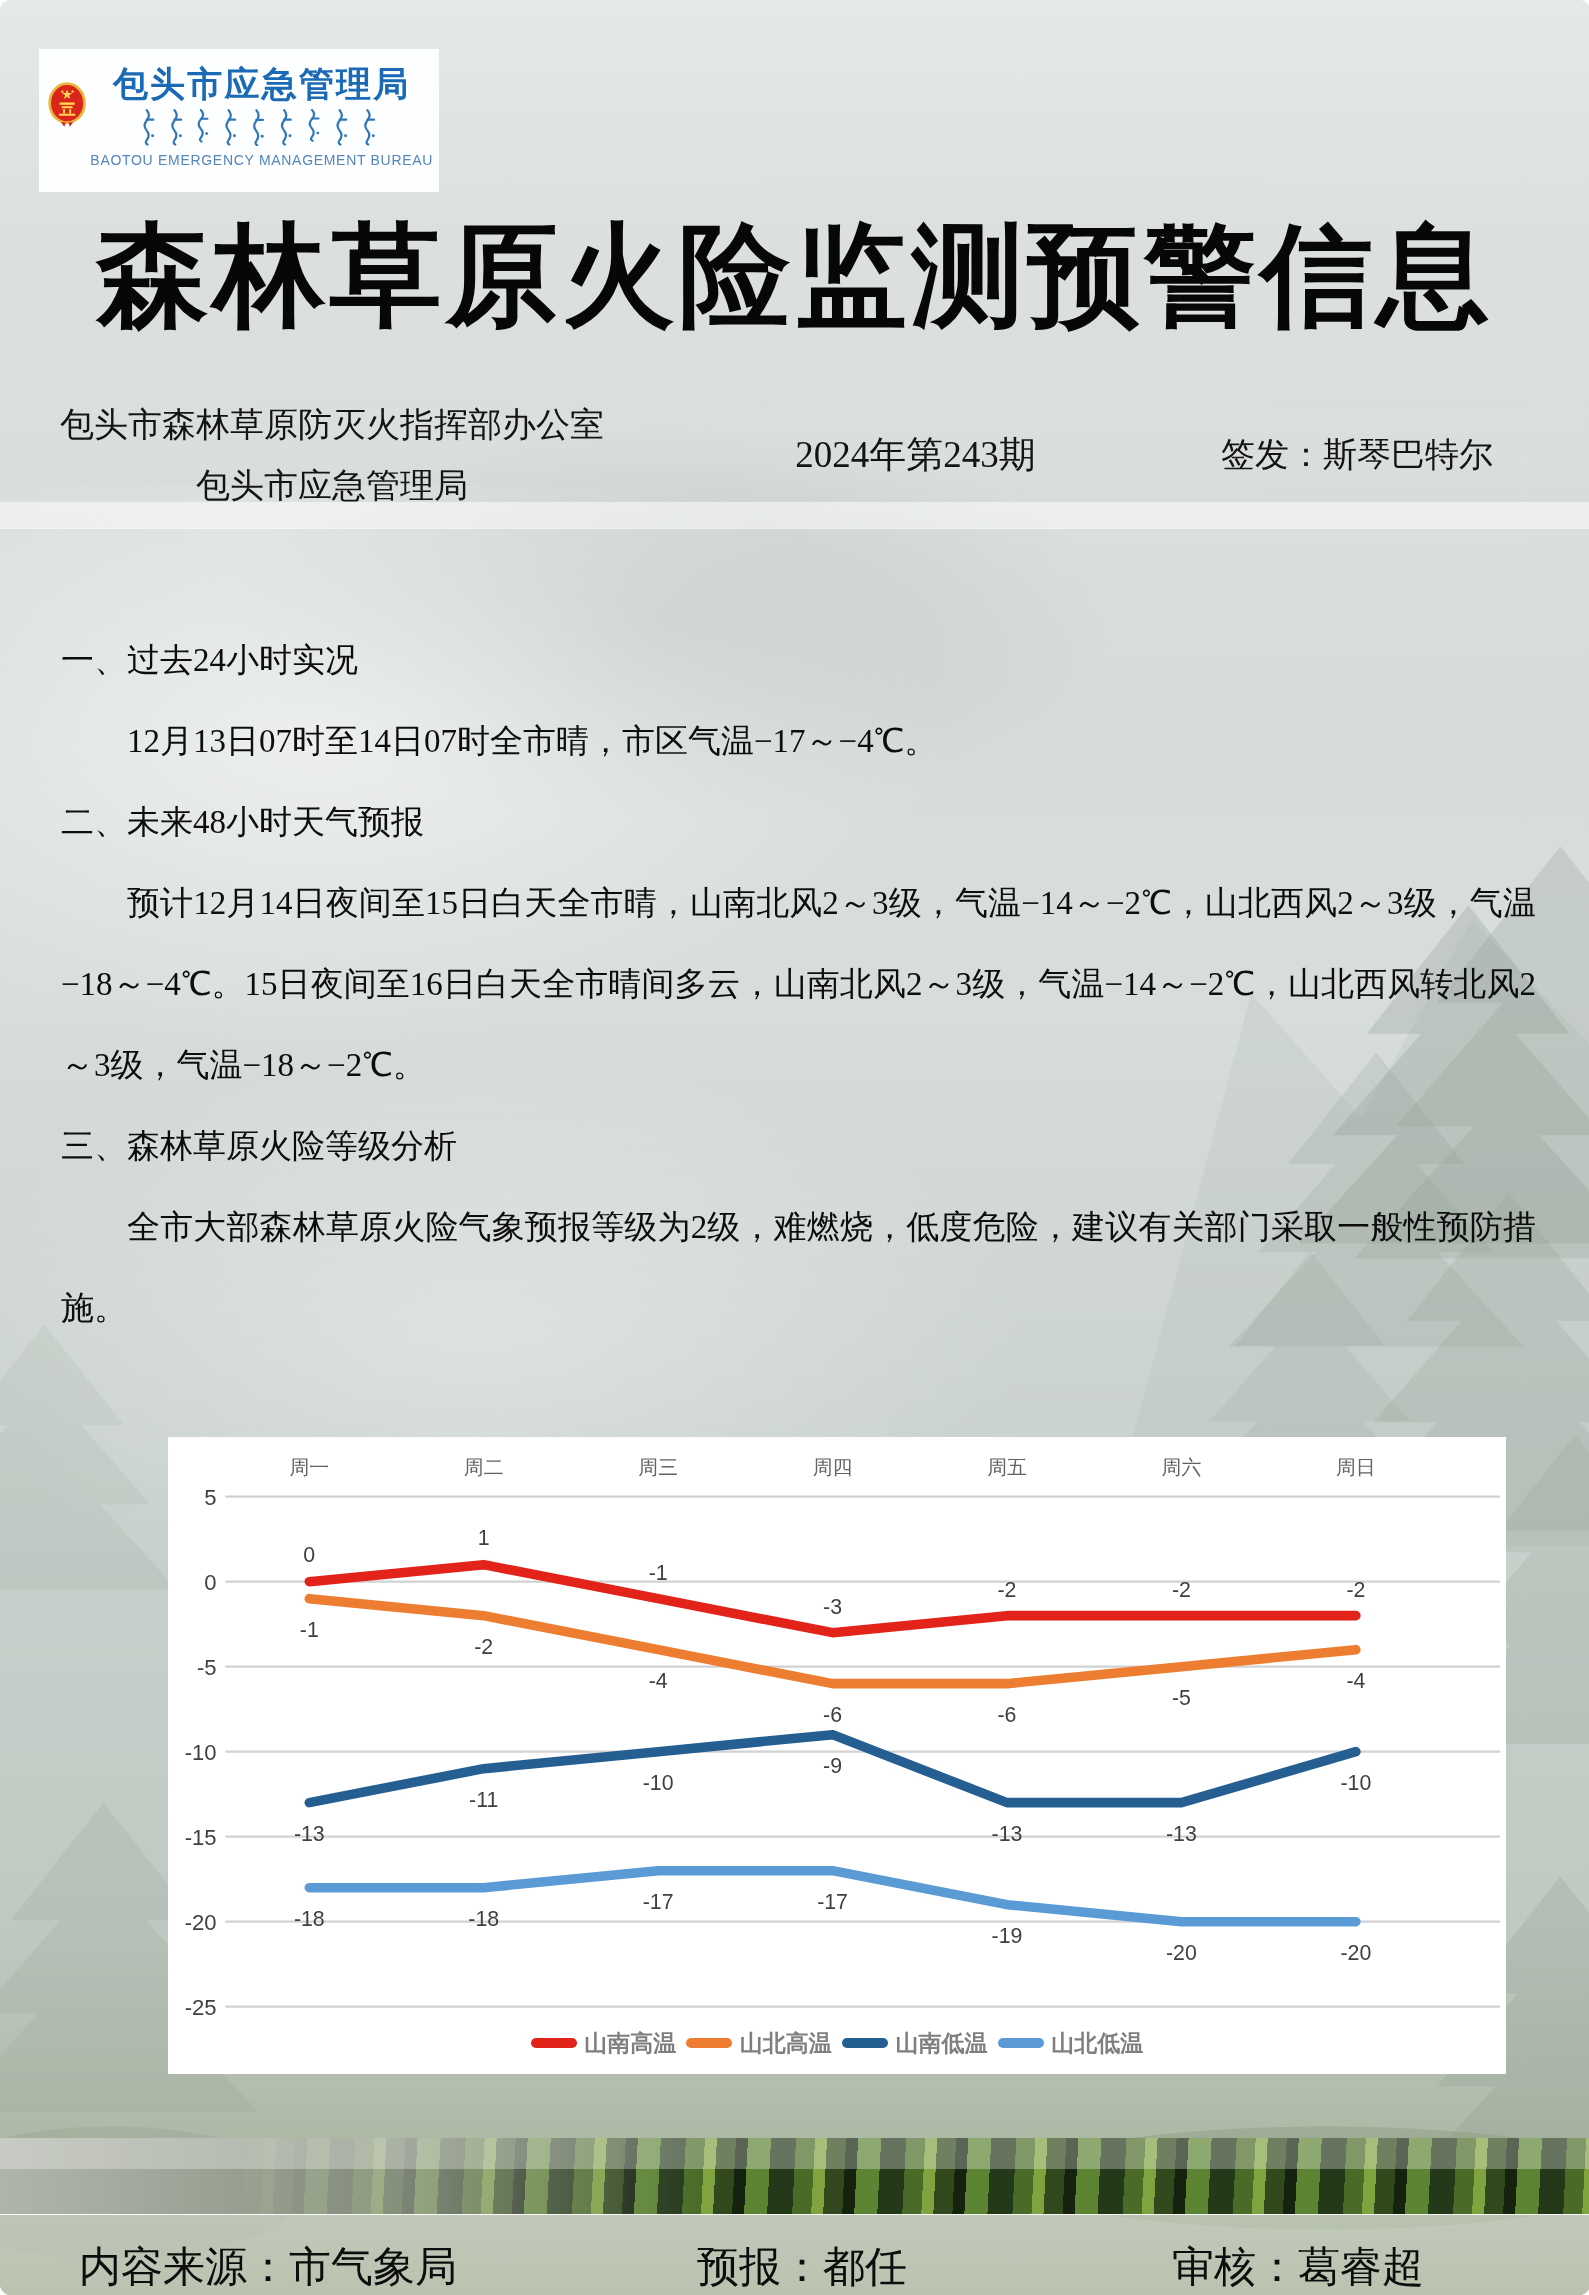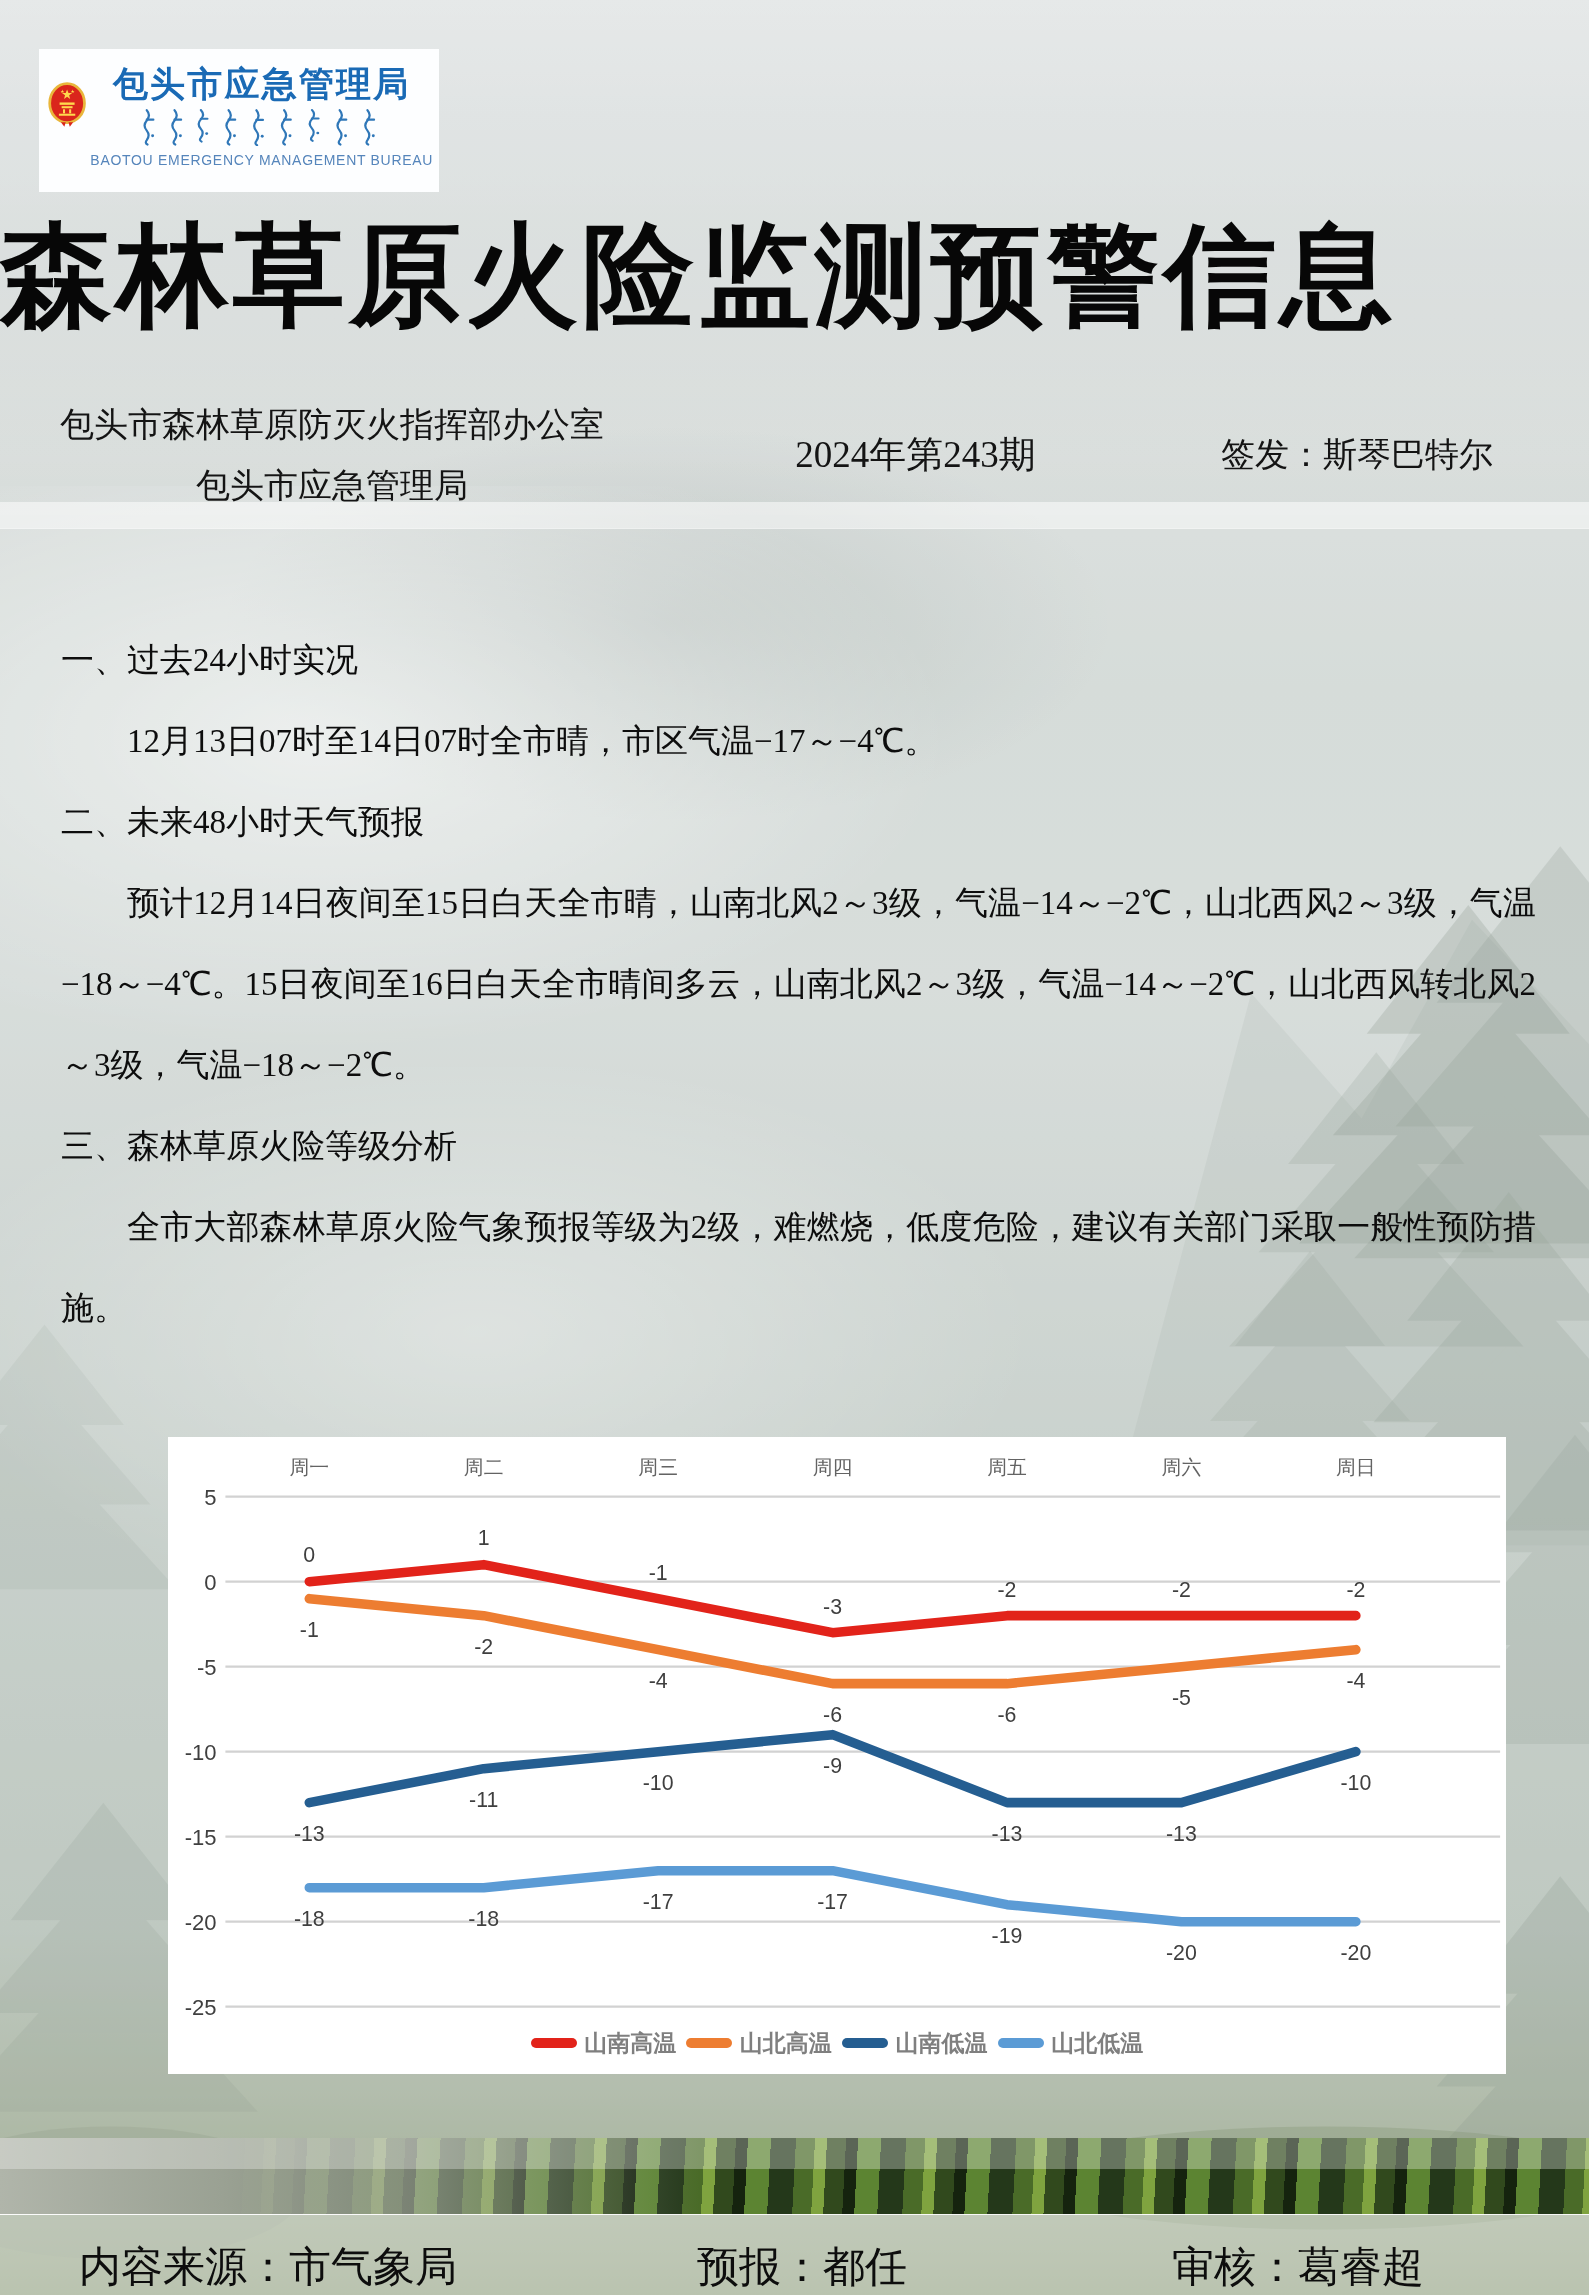--- a/index.html
+++ b/index.html
@@ -1,21 +1,21 @@
 <!DOCTYPE html>
 <html lang="zh" style="font-size:11.8px"><head>
 <meta charset="utf-8">
 <style>
   html,body{margin:0;padding:0;}
   .page{position:relative;width:1590px;height:2295px;overflow:hidden;
     font-family:"Liberation Serif",serif;
     background:linear-gradient(180deg,
       #d3d8d8 0%, #cdd3d3 5%, #c9d0ce 11%, #cdd3d1 20%, #c4cdc9 30%,
       #c7cfcc 43%, #bbc5c0 56%, #b1bdb6 66%, #aab7ae 76%, #a4b2a7 84%,
-      #93a28b 91%, #7f9170 96%, #6f8359 100%);}
+      #93a28b 91%, #7f9170 96%, #6f8359 100%);border-radius:11px;}
   .layer{position:absolute;left:0;right:0;}
   .bg-svg{position:absolute;left:0;top:0;}
   .fog-a{top:0;height:515px;background:linear-gradient(180deg,rgba(255,255,255,.30),rgba(255,255,255,.05));}
   .fog-smudge{top:412px;height:471px;background:radial-gradient(40% 60% at 42% 45%,rgba(88,104,99,.22),rgba(0,0,0,0) 70%);}
   .fog-b{top:486px;height:721px;background:radial-gradient(55% 60% at 20% 35%,rgba(255,255,255,.55),rgba(255,255,255,0) 72%);}
   .fog-d{top:1067px;height:662px;background:radial-gradient(50% 60% at 30% 40%,rgba(255,255,255,.32),rgba(255,255,255,0) 70%);}
   .grass-band{top:2138px;height:77px;
     background:
       linear-gradient(90deg,#b0b5aa 0%,#9aa193 14%,rgba(176,181,170,.65) 26%,rgba(0,0,0,0) 44%),
       repeating-linear-gradient(93deg,#24381a 0 25px,#4a6b28 25px 44px,#7fa33f 44px 56px,#31491d 56px 75px,#15230e 75px 87px,#5c8432 87px 110px);}
@@ -25,21 +25,21 @@
   .veil-footer{top:2214px;height:82px;background:rgba(255,255,255,.52);border-top:1.5px solid rgba(255,255,255,.9);box-sizing:border-box;}
 
   .logo-box{position:absolute;left:39px;top:49px;width:400px;height:143px;background:#fdfeff;
     display:flex;align-items:flex-start;padding:7.4px 5.9px 4.4px 8.8px;box-sizing:border-box;}
   .logo-texts{flex:1;display:flex;flex-direction:column;align-items:center;margin-left:4.4px;}
   .logo-cn{font-family:"Liberation Sans",sans-serif;font-weight:bold;font-size:35px;color:#1a6ab5;
     letter-spacing:2.2px;white-space:nowrap;margin-top:4.4px;}
   .logo-en{font-family:"Liberation Sans",sans-serif;font-size:14px;color:#5585bb;letter-spacing:0.7px;
     white-space:nowrap;margin-top:5.9px;}
 
-  .doc-title{position:absolute;left:0;right:0;top:215px;font-size:112px;line-height:1.1;
+  .doc-title{position:absolute;left:0;right:0;top:215px;text-align:center;font-size:112px;line-height:1.1;
     font-weight:900;color:#070707;letter-spacing:4.4px;white-space:nowrap;}
 
   .issue-row{position:absolute;left:54px;right:60px;top:394px;display:flex;align-items:center;color:#141414;}
   .issuer-cell{flex:0 0 556px;text-align:center;font-size:34px;line-height:61px;}
   .issueno-cell{flex:1;text-align:center;font-size:37px;}
   .signer-cell{flex:0 0 309px;text-align:left;font-size:34px;white-space:nowrap;}
 
   .body-text{position:absolute;left:61px;right:54px;top:620px;font-size:33px;line-height:81px;color:#0d0d0d;}
   .sec-heading{margin:0;}
   .body-para{margin:0;text-indent:2em;text-align:justify;}

